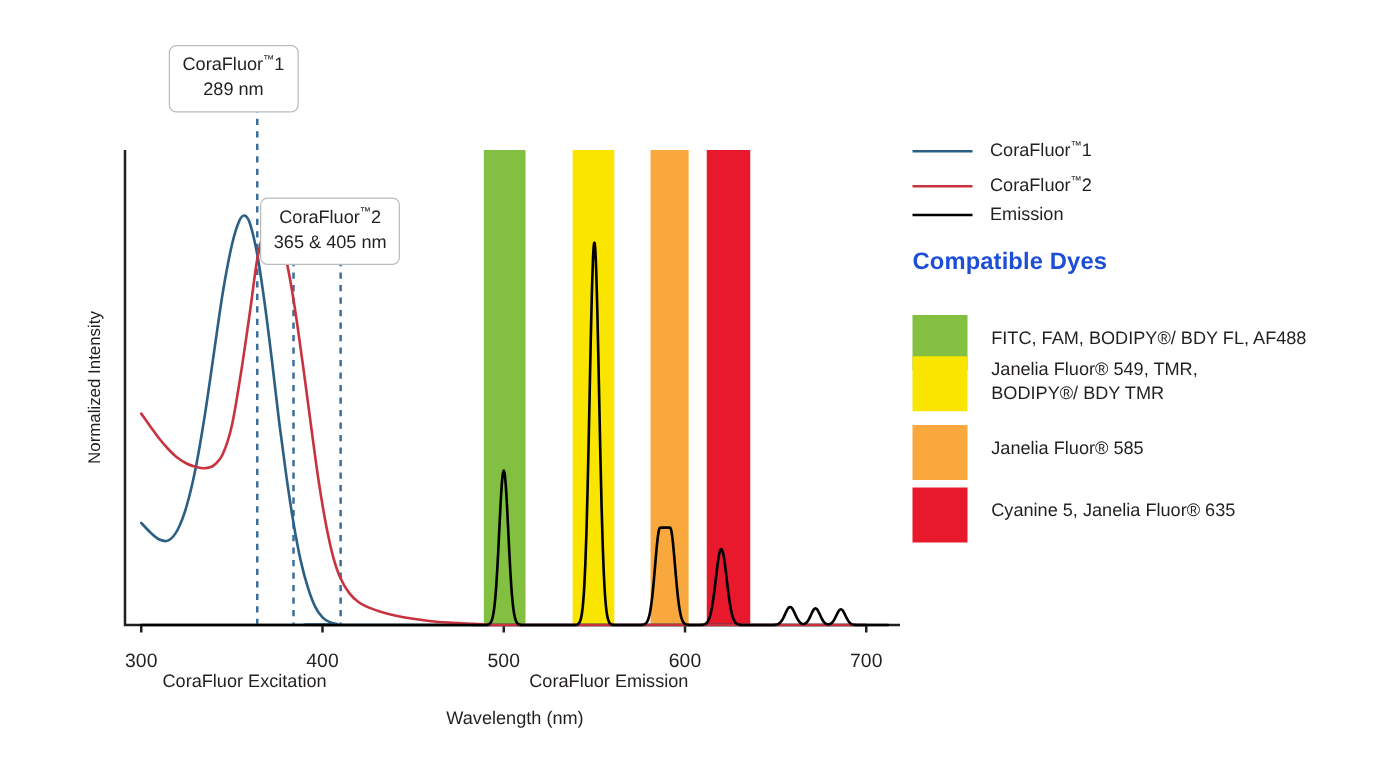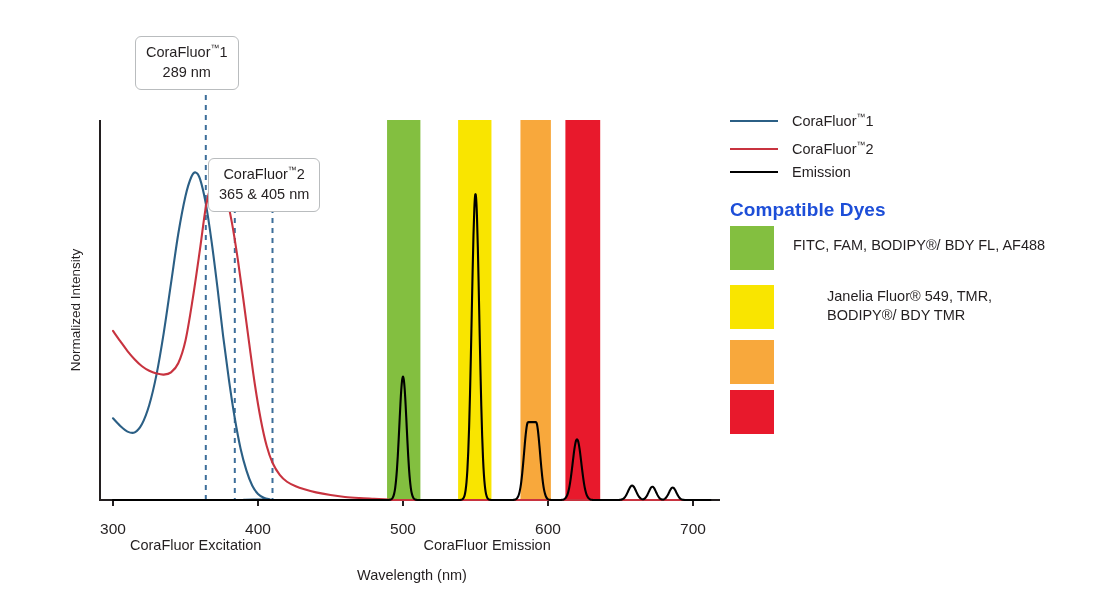--- a/index.html
+++ b/index.html
@@ -84,21 +84,21 @@
   }
 
   .dye-row{position:absolute;left:0;display:flex;align-items:flex-start;}
   .dye-swatch{
     width:44px;height:44px;flex:0 0 auto;margin-right:19px;
   }
   .dye-text{
     font-size:14.5px;color:#231f20;line-height:1.33;padding-top:10px;
     white-space:pre-line;
   }
-  .dye-text.two-line{padding-top:2px;margin-left:34px;}
+  .dye-text.two-line{padding-top:2px;}
 </style>
 </head>
 <body>
 
 <div id="figure">
 
   <div id="plot-wrap">
     <svg id="plot-svg" width="730" height="612">
         <rect x="387.05" y="120" width="33.349999999999966" height="380" fill="#83bf40"></rect>
         <rect x="458.1" y="120" width="33.349999999999966" height="380" fill="#f9e500"></rect>
@@ -152,31 +152,33 @@
         </div>
         <div class="legend-row" style="top: 164px;">
           <span class="legend-swatch-line" style="border-top-color: rgb(0, 0, 0);"></span>
           <span class="legend-text">Emission</span>
         </div>
       </div>
 
     <div id="dyes-heading">Compatible Dyes</div>
 
     <div id="dye-rows">
-        <div class="dye-row" style="top: 226px;">
+        <div class="dye-row" style="top: 252px;">
           <span class="dye-swatch" style="background: rgb(131, 191, 64);"></span>
           <span class="dye-text">FITC, FAM, BODIPY®/ BDY FL, AF488</span>
         </div>
         <div class="dye-row" style="top: 285px;">
           <span class="dye-swatch" style="background: rgb(249, 229, 0);"></span>
           <span class="dye-text two-line">Janelia Fluor® 549, TMR,
 BODIPY®/ BDY TMR</span>
         </div>
         <div class="dye-row" style="top: 340px;">
           <span class="dye-swatch" style="background: rgb(248, 168, 60);"></span>
+          <span class="dye-text">Janelia Fluor® 585</span>
         </div>
         <div class="dye-row" style="top: 390px;">
           <span class="dye-swatch" style="background: rgb(232, 25, 44);"></span>
+          <span class="dye-text">Cyanine 5, Janelia Fluor® 635</span>
         </div>
       </div>
   </div>
 
 </div>
 
 </body></html>

